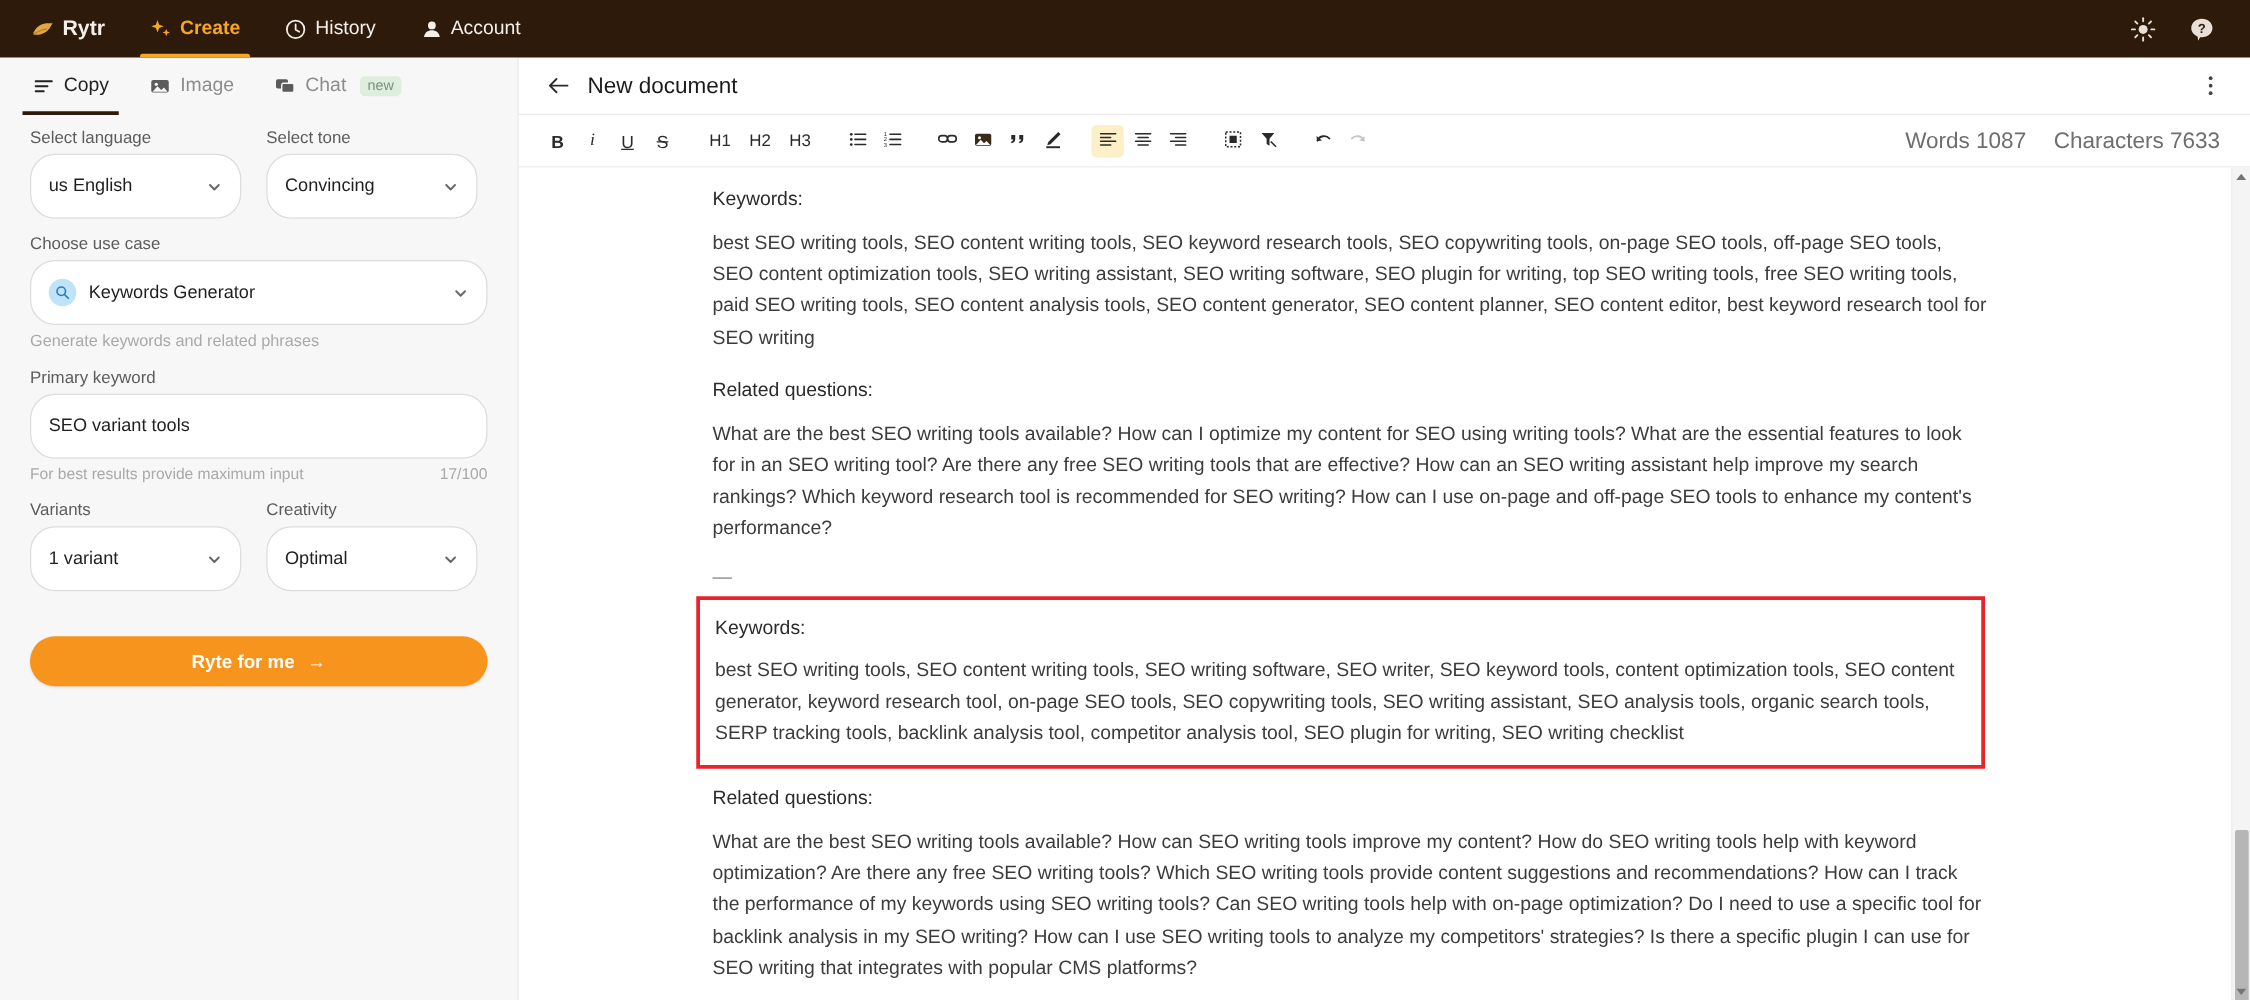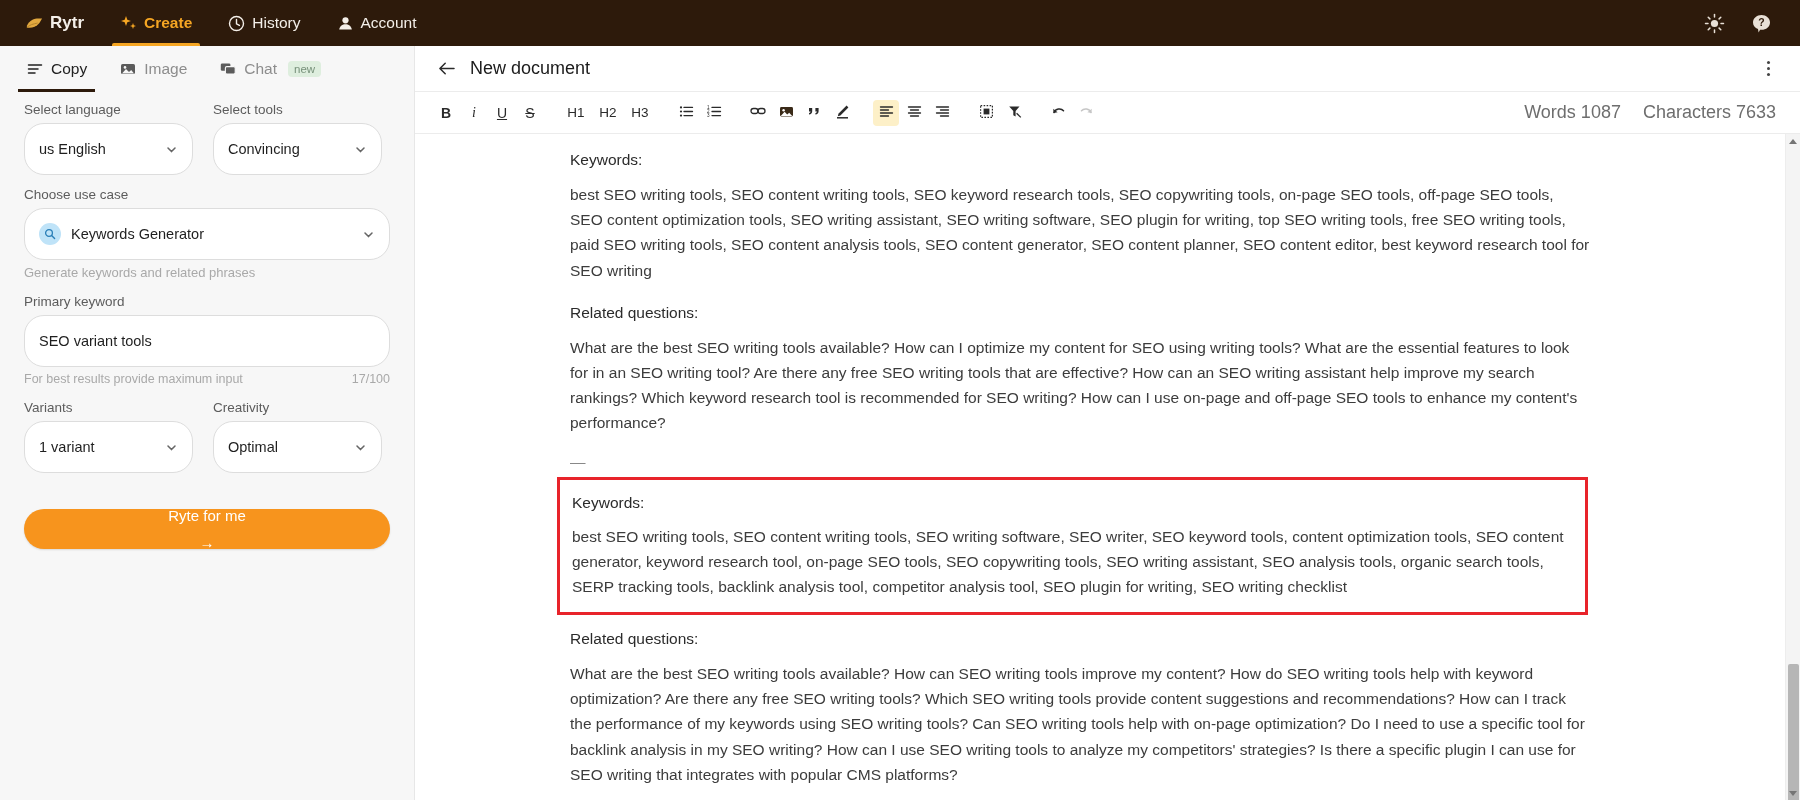--- a/index.html
+++ b/index.html
@@ -72,25 +72,24 @@
     width: 22px; height: 22px; border-radius: 50%; background: #bfe3f8;
     display: inline-flex; align-items: center; justify-content: center; margin-right: 10px; flex: 0 0 22px;
   }
   .hint { font-size: 13px; color: #a9a9a9; margin-top: 5px; }
   .hintrow { display: flex; justify-content: space-between; align-items: center; margin-top: 5px; }
   .hintrow span { font-size: 12.5px; color: #a9a9a9; }
   .ctl.input { cursor: text; }
 
   .ryte {
     margin: 24px 24px 5px 24px; height: 40px; border-radius: 22px; border: none;
-    background: #f7941d; color: #fff; font-size: 15px; font-weight: 400;
+    background: #f7941d; color: #fff; font-size: 15px; font-weight: 700;
     display: flex; align-items: center; justify-content: center; gap: 10px; cursor: pointer;
     font-family: "Liberation Sans", sans-serif;
     box-shadow: 0 1px 2px rgba(0,0,0,.12);
-    flex-direction: column;
   }
 
   
   .right { flex: 1; display: flex; flex-direction: column; min-width: 0; background: #fff; }
   .dochead {
     height: 46px; display: flex; align-items: center; padding: 0 22px; gap: 14px;
     border-bottom: 1px solid #ececec; flex: 0 0 46px;
   }
   .back-ico { width: 19px; height: 19px; cursor: pointer; flex: 0 0 19px; }
   .doctitle { font-size: 18px; color: #1b1b1b; font-weight: 500; }
@@ -267,21 +266,21 @@
             <div class="ctl">
               <span class="val">us English</span>
               <span class="chev">
                 <svg width="13" height="13" viewBox="0 0 13 13">
                     <path d="M3 5 L6.5 8.6 L10 5" stroke="#333" stroke-width="1.5" fill="none" stroke-linecap="round" stroke-linejoin="round"></path>
                   </svg>
               </span>
             </div>
           </div>
           <div class="fld half">
-            <span class="lbl">Select tools</span>
+            <span class="lbl">Select tone</span>
             <div class="ctl">
               <span class="val">Convincing</span>
               <span class="chev">
                 <svg width="13" height="13" viewBox="0 0 13 13">
                     <path d="M3 5 L6.5 8.6 L10 5" stroke="#333" stroke-width="1.5" fill="none" stroke-linecap="round" stroke-linejoin="round"></path>
                   </svg>
               </span>
             </div>
           </div>
         </div>

